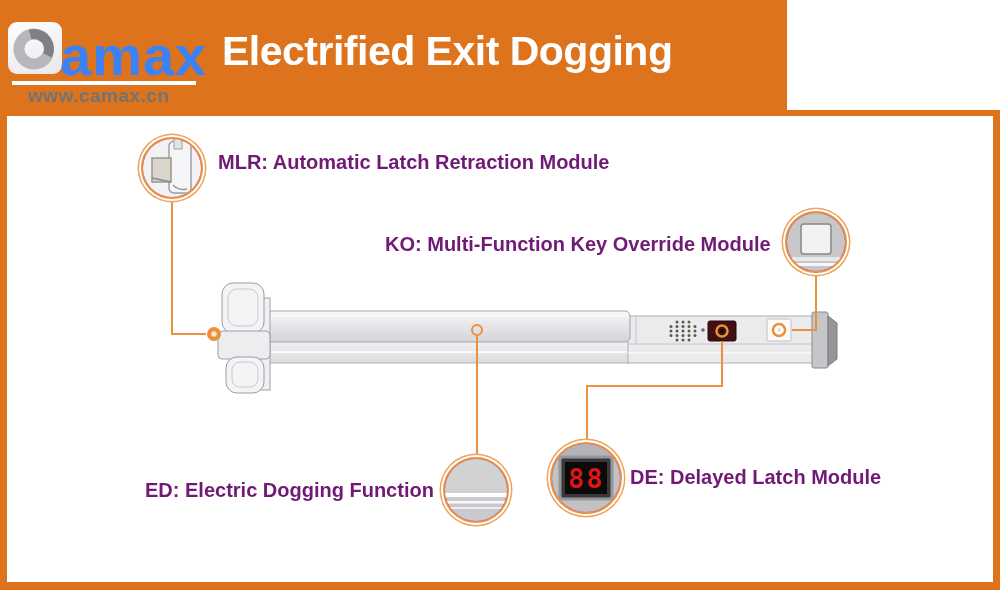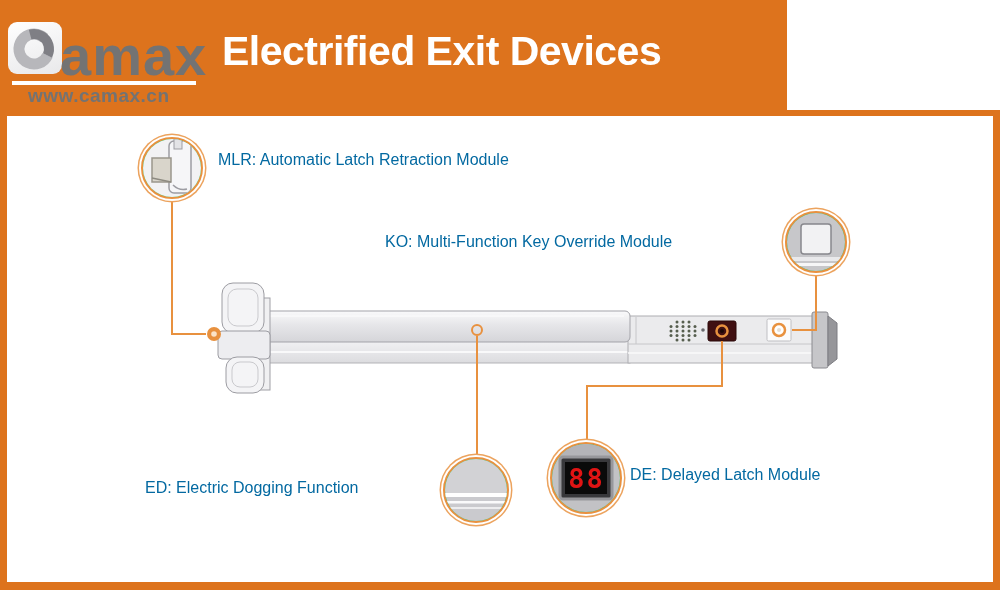--- a/index.html
+++ b/index.html
@@ -6,48 +6,48 @@
   .canvas{position:relative;width:1000px;height:590px;background:#ffffff;overflow:hidden;
           font-family:"Liberation Sans", sans-serif;}
   
   .header{position:absolute;left:0;top:0;width:787px;height:110px;background:#DD731D;}
   .frame-top{position:absolute;left:0;top:110px;width:1000px;height:6px;background:#DD731D;}
   .frame-left{position:absolute;left:0;top:116px;width:7px;height:466px;background:#DD731D;}
   .frame-right{position:absolute;left:993px;top:116px;width:7px;height:466px;background:#DD731D;}
   .frame-bottom{position:absolute;left:0;top:582px;width:1000px;height:8px;background:#DD731D;}
   .logo-box{position:absolute;left:8px;top:22px;width:54px;height:52px;background:linear-gradient(160deg,#ffffff,#e8e8ea);
             border-radius:9px;}
-  .brand{position:absolute;left:60px;top:28px;font-size:56px;line-height:1;font-weight:700;color:#737373;letter-spacing:1px;}
+  .brand{position:absolute;left:60px;top:28px;font-size:56px;line-height:1;font-weight:700;color:#3b82f6;letter-spacing:1px;}
   .logo-underline{position:absolute;left:12px;top:81px;width:184px;height:4px;background:#ffffff;}
   .site{position:absolute;left:28px;top:85px;font-size:19px;font-weight:700;color:#737373;letter-spacing:.5px;}
   .page-title{position:absolute;left:222px;top:31px;margin:0;font-size:41px;line-height:1;font-weight:700;color:#ffffff;letter-spacing:-.5px;}
   
   .device-svg{position:absolute;left:0;top:0;width:1000px;height:590px;}
   
   .callout{position:absolute;border-radius:50%;border:2px solid #E8913F;
-           box-shadow:0 0 0 2px #ffffff,0 0 0 3.5px #ECA35E;background:#22c55e;overflow:hidden;}
+           box-shadow:0 0 0 2px #ffffff,0 0 0 3.5px #ECA35E;background:#a21caf;overflow:hidden;}
   .callout svg{display:block;}
   .co-mlr{left:141px;top:137px;width:58px;height:58px;}
   .co-ko{left:785px;top:211px;width:58px;height:58px;}
   .co-ed{left:443px;top:457px;width:62px;height:62px;}
   .co-de{left:550px;top:442px;width:68px;height:68px;}
   
-  .callout-label{position:absolute;font-size:16px;font-weight:400;color:#0369a1;white-space:nowrap;line-height:1.15;}
+  .callout-label{position:absolute;font-size:20px;font-weight:700;color:#701a75;white-space:nowrap;line-height:1.15;}
   .lbl-mlr{left:218px;top:151px;}
   .lbl-ko{left:385px;top:233px;}
   .lbl-ed{left:145px;top:479px;}
   .lbl-de{left:630px;top:466px;}
 </style>
 </head>
 <body>
 
 <div class="canvas">
 
   <div class="header">
-    <h1 class="page-title">Electrified Exit Devices</h1>
+    <h1 class="page-title">Electrified Exit Dogging</h1>
   </div>
 
   <div class="logo-box">
     <svg width="54" height="52" viewBox="0 0 54 52">
       <circle cx="26" cy="27" r="15" fill="none" stroke="#b7b7bb" stroke-width="11" stroke-dasharray="75 25" transform="rotate(25 26 27)"></circle>
       <circle cx="26" cy="27" r="15" fill="none" stroke="#7f7f85" stroke-width="10" stroke-dasharray="34 66" transform="rotate(-105 26 27)"></circle>
     </svg>
   </div>
   <span class="brand">amax</span>
   <div class="logo-underline"></div>

